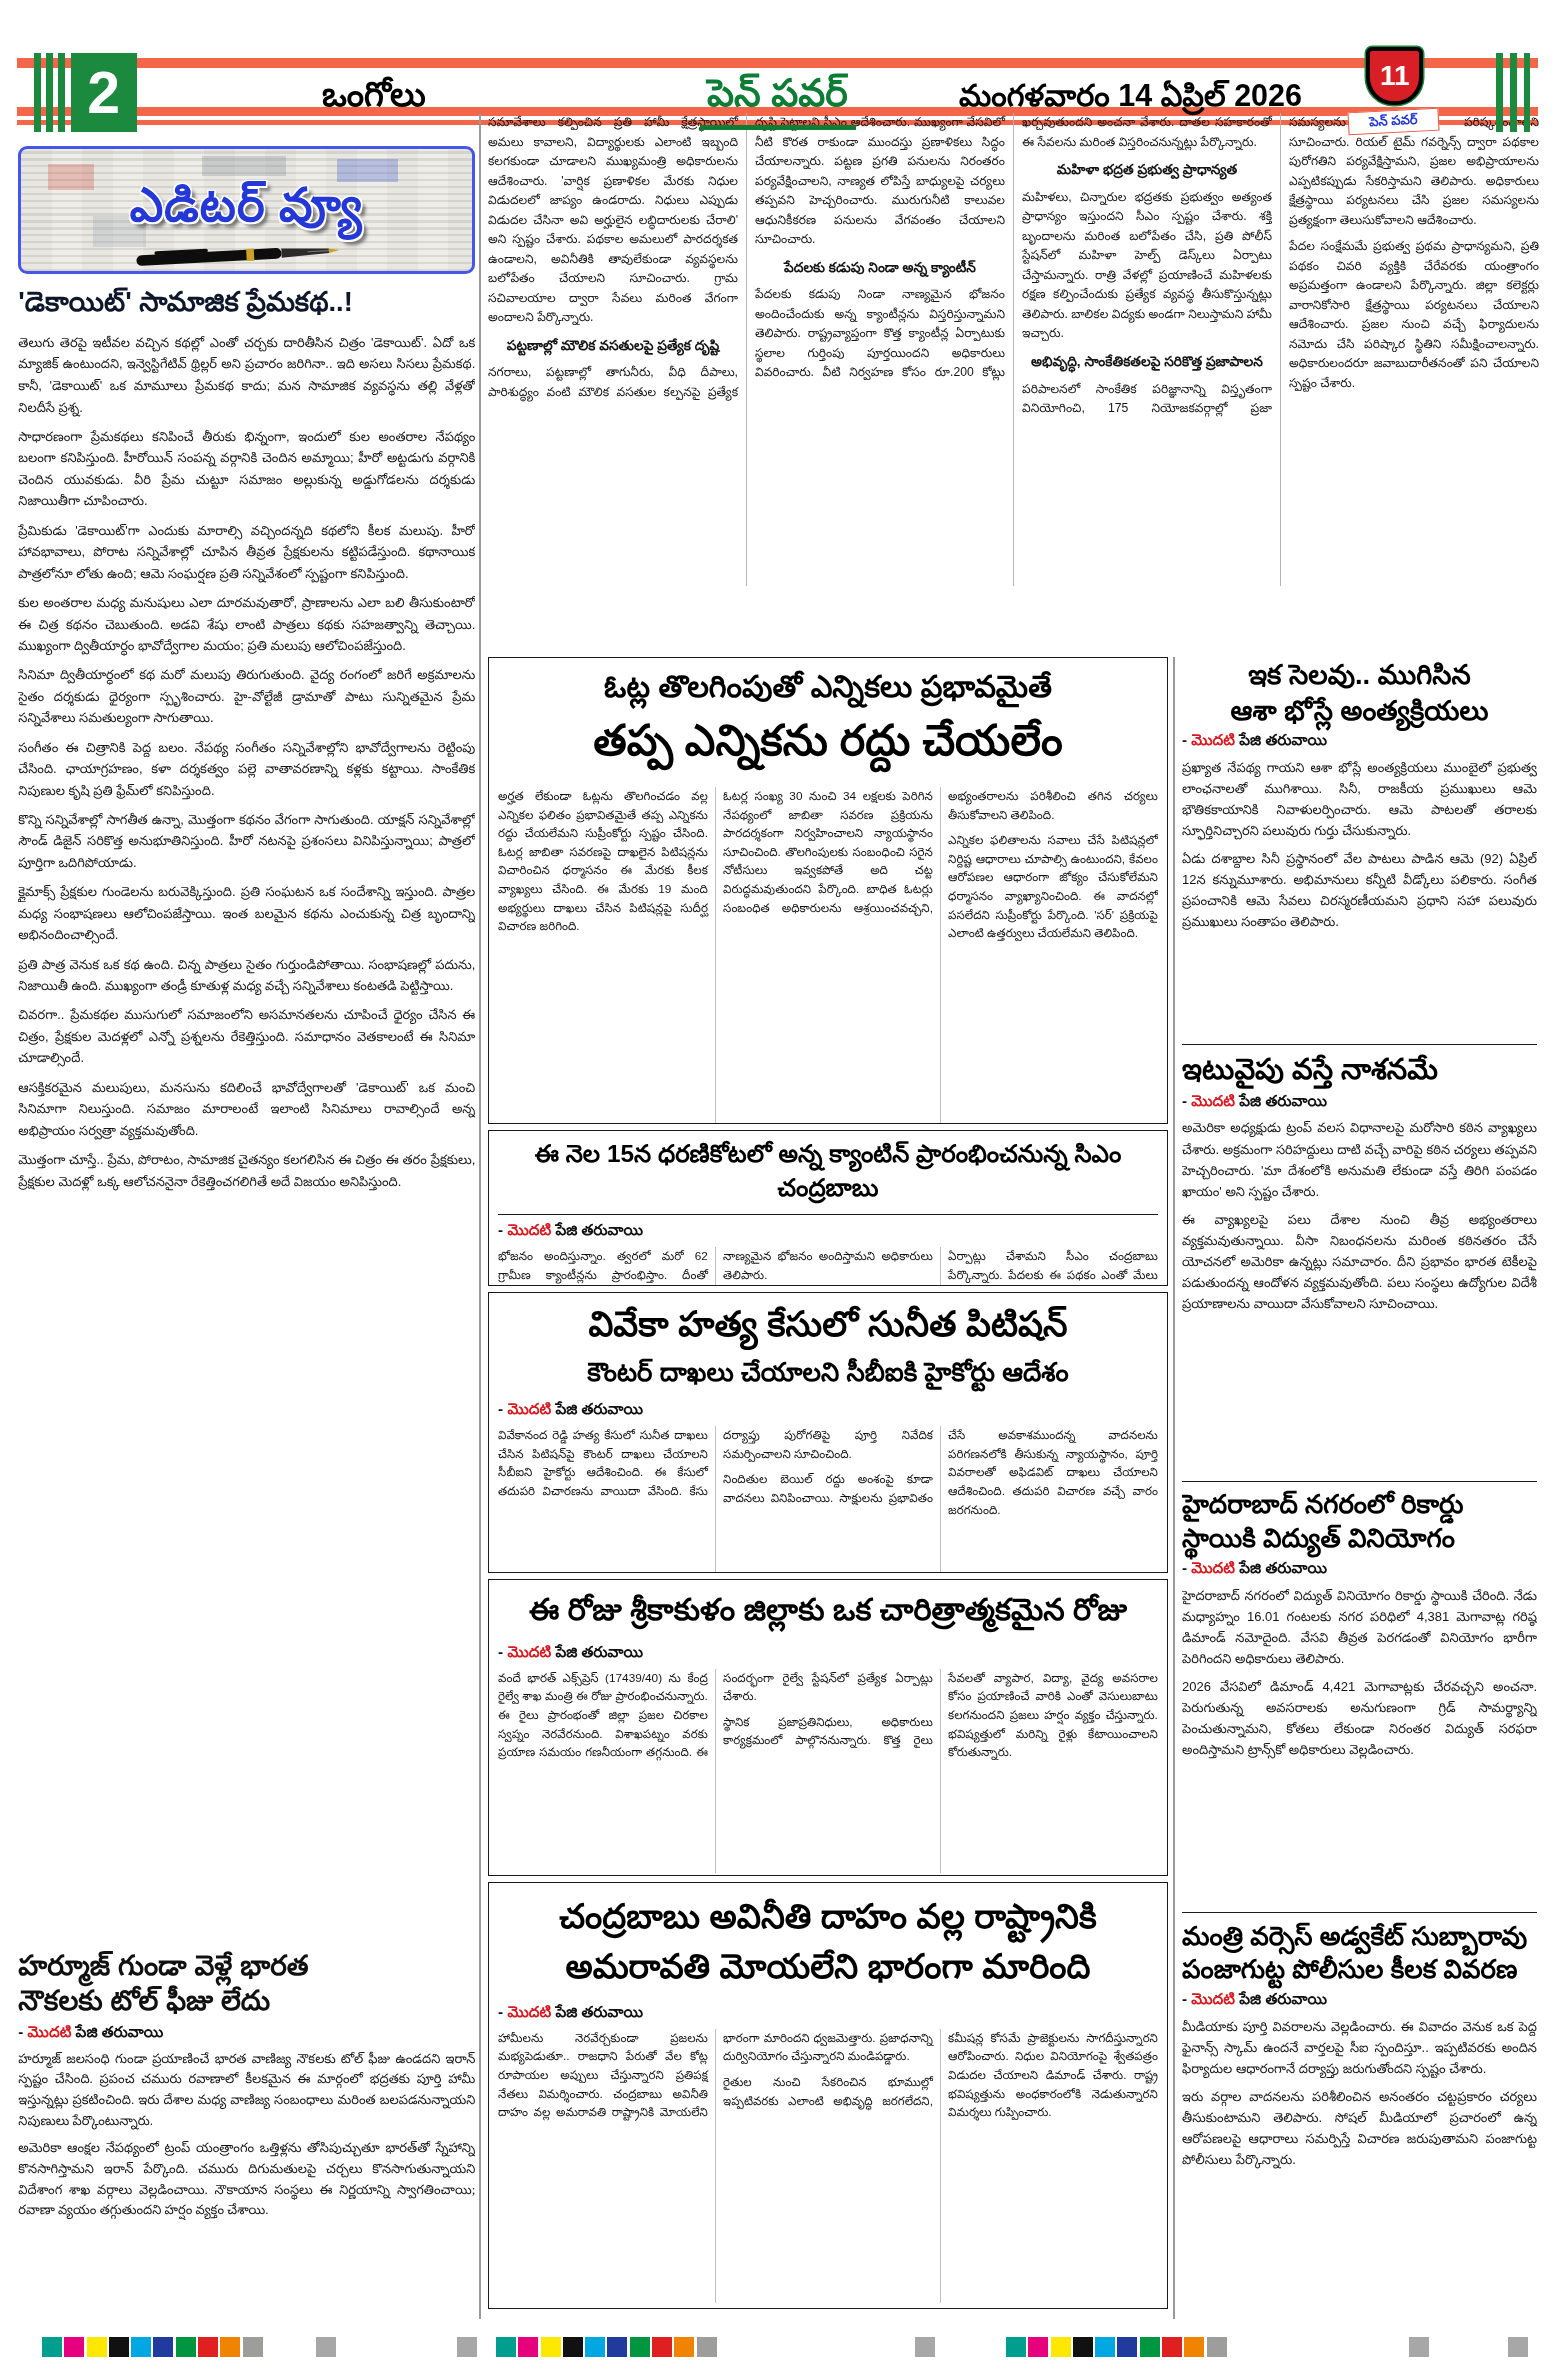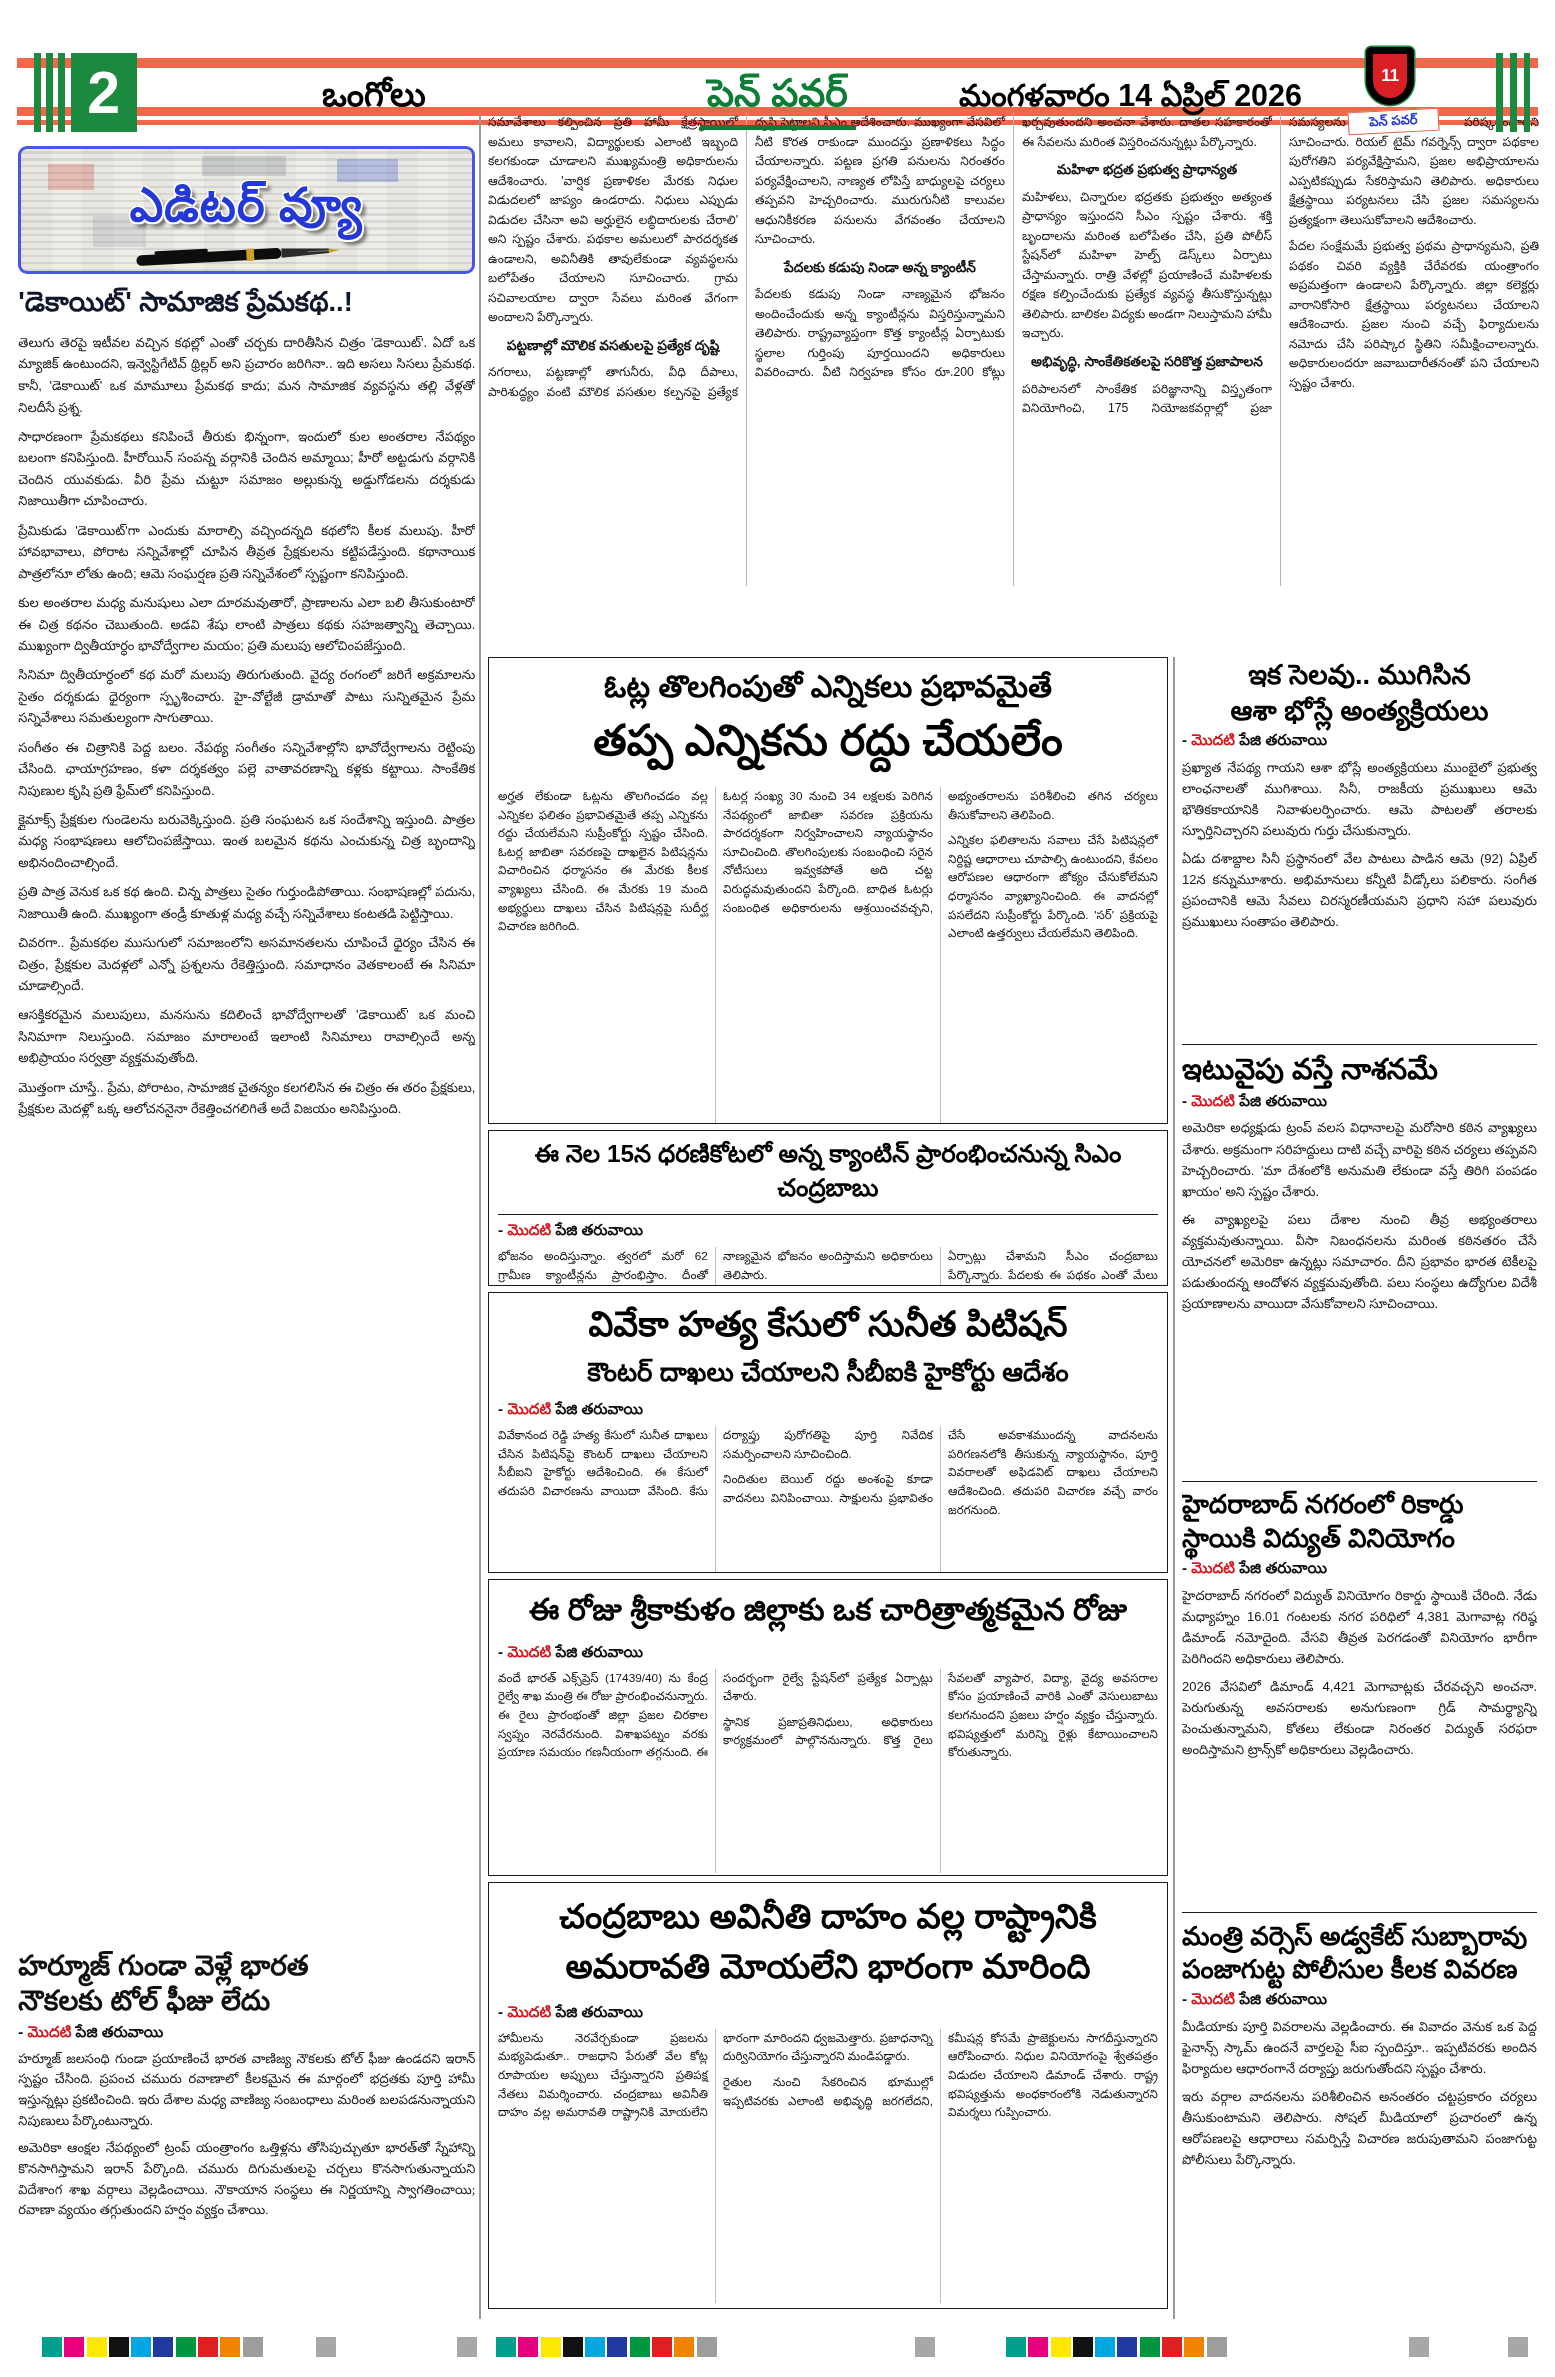--- a/index.html
+++ b/index.html
@@ -24,23 +24,23 @@
   .rightbars { position:absolute; right:7.6px; top:-4.6px; height:79px; display:flex; z-index:3; }
   .rightbars .vbar { margin-left:6.9px; margin-right:0; }
   .edition { position:absolute; left:305px; top:17px; font-size:34px; font-weight:bold; color:#000; z-index:2; }
   .paper-name {
     position:absolute; left:50%; transform:translateX(-50%); top:13.7px; z-index:2;
     font-size:38px; font-weight:bold; color:#0d7c35; border-bottom:5.3px solid #0d7c35; padding:0 7.6px 1.5px;
   }
   .date-line { position:absolute; right:236px; top:20px; font-size:30.5px; font-weight:bold; color:#000; z-index:2; }
   .logo-badge { position:absolute; right:99px; top:-10.7px; width:91px; height:90px; z-index:4; }
   .shield {
-    position:absolute; left:18.3px; top:0; width:48px; height:58px; background:#d91f26;
-    border:7px solid #000000; border-radius:6.1px 6.1px 27.4px 27.4px;
-    display:flex; align-items:center; justify-content:center; color:#fff; font-size:17px; font-weight:bold;
+    position:absolute; left:18.3px; top:0; width:57px; height:58px; background:#d91f26;
+    border:4px solid #000000; border-radius:6.1px 6.1px 27.4px 27.4px;
+    display:flex; align-items:center; justify-content:center; color:#fff; font-size:28px; font-weight:bold;
     box-shadow:0 0 0 1.5px #1b8a3f;
   }
   .ribbon {
     position:absolute; left:0; bottom:4.6px; width:91px; height:23px; background:#fff; border:1.5px solid #e5533d;
     color:#2438d8; font-size:13px; font-weight:bold; text-align:center; line-height:20px; transform:rotate(-3deg);
   }
   
   .vrule { position:absolute; width:1.5px; background:#9a9a9a; }
   .vr1 { left:479px; top:114px; height:2205px; }
   .vr2 { left:1173px; top:657px; height:1662px; }
@@ -184,20 +184,21 @@
 
     <div class="ed-headline">'డెకాయిట్' సామాజిక ప్రేమకథ..!</div>
 
     <div class="ed-body jtext">
       <p>తెలుగు తెరపై ఇటీవల వచ్చిన కథల్లో ఎంతో చర్చకు దారితీసిన చిత్రం 'డెకాయిట్'. ఏదో ఒక మ్యాజిక్ ఉంటుందని, ఇన్వెస్టిగేటివ్ థ్రిల్లర్ అని ప్రచారం జరిగినా.. ఇది అసలు సిసలు ప్రేమకథ. కానీ, 'డెకాయిట్' ఒక మామూలు ప్రేమకథ కాదు; మన సామాజిక వ్యవస్థను తల్లి వేళ్లతో నిలదీసే ప్రశ్న.</p>
       <p>సాధారణంగా ప్రేమకథలు కనిపించే తీరుకు భిన్నంగా, ఇందులో కుల అంతరాల నేపథ్యం బలంగా కనిపిస్తుంది. హీరోయిన్ సంపన్న వర్గానికి చెందిన అమ్మాయి; హీరో అట్టడుగు వర్గానికి చెందిన యువకుడు. వీరి ప్రేమ చుట్టూ సమాజం అల్లుకున్న అడ్డుగోడలను దర్శకుడు నిజాయితీగా చూపించారు.</p>
       <p>ప్రేమికుడు 'డెకాయిట్'గా ఎందుకు మారాల్సి వచ్చిందన్నది కథలోని కీలక మలుపు. హీరో హావభావాలు, పోరాట సన్నివేశాల్లో చూపిన తీవ్రత ప్రేక్షకులను కట్టిపడేస్తుంది. కథానాయిక పాత్రలోనూ లోతు ఉంది; ఆమె సంఘర్షణ ప్రతి సన్నివేశంలో స్పష్టంగా కనిపిస్తుంది.</p>
       <p>కుల అంతరాల మధ్య మనుషులు ఎలా దూరమవుతారో, ప్రాణాలను ఎలా బలి తీసుకుంటారో ఈ చిత్ర కథనం చెబుతుంది. అడవి శేషు లాంటి పాత్రలు కథకు సహజత్వాన్ని తెచ్చాయి. ముఖ్యంగా ద్వితీయార్ధం భావోద్వేగాల మయం; ప్రతి మలుపు ఆలోచింపజేస్తుంది.</p>
       <p>సినిమా ద్వితీయార్ధంలో కథ మరో మలుపు తిరుగుతుంది. వైద్య రంగంలో జరిగే అక్రమాలను సైతం దర్శకుడు ధైర్యంగా స్పృశించారు. హై-వోల్టేజీ డ్రామాతో పాటు సున్నితమైన ప్రేమ సన్నివేశాలు సమతుల్యంగా సాగుతాయి.</p>
       <p>సంగీతం ఈ చిత్రానికి పెద్ద బలం. నేపథ్య సంగీతం సన్నివేశాల్లోని భావోద్వేగాలను రెట్టింపు చేసింది. ఛాయాగ్రహణం, కళా దర్శకత్వం పల్లె వాతావరణాన్ని కళ్లకు కట్టాయి. సాంకేతిక నిపుణుల కృషి ప్రతి ఫ్రేమ్‌లో కనిపిస్తుంది.</p>
+      <p>కొన్ని సన్నివేశాల్లో సాగతీత ఉన్నా, మొత్తంగా కథనం వేగంగా సాగుతుంది. యాక్షన్ సన్నివేశాల్లో సౌండ్ డిజైన్ సరికొత్త అనుభూతినిస్తుంది. హీరో నటనపై ప్రశంసలు వినిపిస్తున్నాయి; పాత్రలో పూర్తిగా ఒదిగిపోయాడు.</p>
       <p>క్లైమాక్స్ ప్రేక్షకుల గుండెలను బరువెక్కిస్తుంది. ప్రతి సంఘటన ఒక సందేశాన్ని ఇస్తుంది. పాత్రల మధ్య సంభాషణలు ఆలోచింపజేస్తాయి. ఇంత బలమైన కథను ఎంచుకున్న చిత్ర బృందాన్ని అభినందించాల్సిందే.</p>
       <p>ప్రతి పాత్ర వెనుక ఒక కథ ఉంది. చిన్న పాత్రలు సైతం గుర్తుండిపోతాయి. సంభాషణల్లో పదును, నిజాయితీ ఉంది. ముఖ్యంగా తండ్రీ కూతుళ్ల మధ్య వచ్చే సన్నివేశాలు కంటతడి పెట్టిస్తాయి.</p>
       <p>చివరగా.. ప్రేమకథల ముసుగులో సమాజంలోని అసమానతలను చూపించే ధైర్యం చేసిన ఈ చిత్రం, ప్రేక్షకుల మెదళ్లలో ఎన్నో ప్రశ్నలను రేకెత్తిస్తుంది. సమాధానం వెతకాలంటే ఈ సినిమా చూడాల్సిందే.</p>
       <p>ఆసక్తికరమైన మలుపులు, మనసును కదిలించే భావోద్వేగాలతో 'డెకాయిట్' ఒక మంచి సినిమాగా నిలుస్తుంది. సమాజం మారాలంటే ఇలాంటి సినిమాలు రావాల్సిందే అన్న అభిప్రాయం సర్వత్రా వ్యక్తమవుతోంది.</p>
       <p>మొత్తంగా చూస్తే.. ప్రేమ, పోరాటం, సామాజిక చైతన్యం కలగలిసిన ఈ చిత్రం ఈ తరం ప్రేక్షకులు, ప్రేక్షకుల మెదళ్లో ఒక్క ఆలోచననైనా రేకెత్తించగలిగితే అదే విజయం అనిపిస్తుంది.</p>
     </div>
 
     <div class="left2-head">
       <span>హర్మూజ్ గుండా వెళ్లే భారత</span><br>
       <span>నౌకలకు టోల్ ఫీజు లేదు</span>

